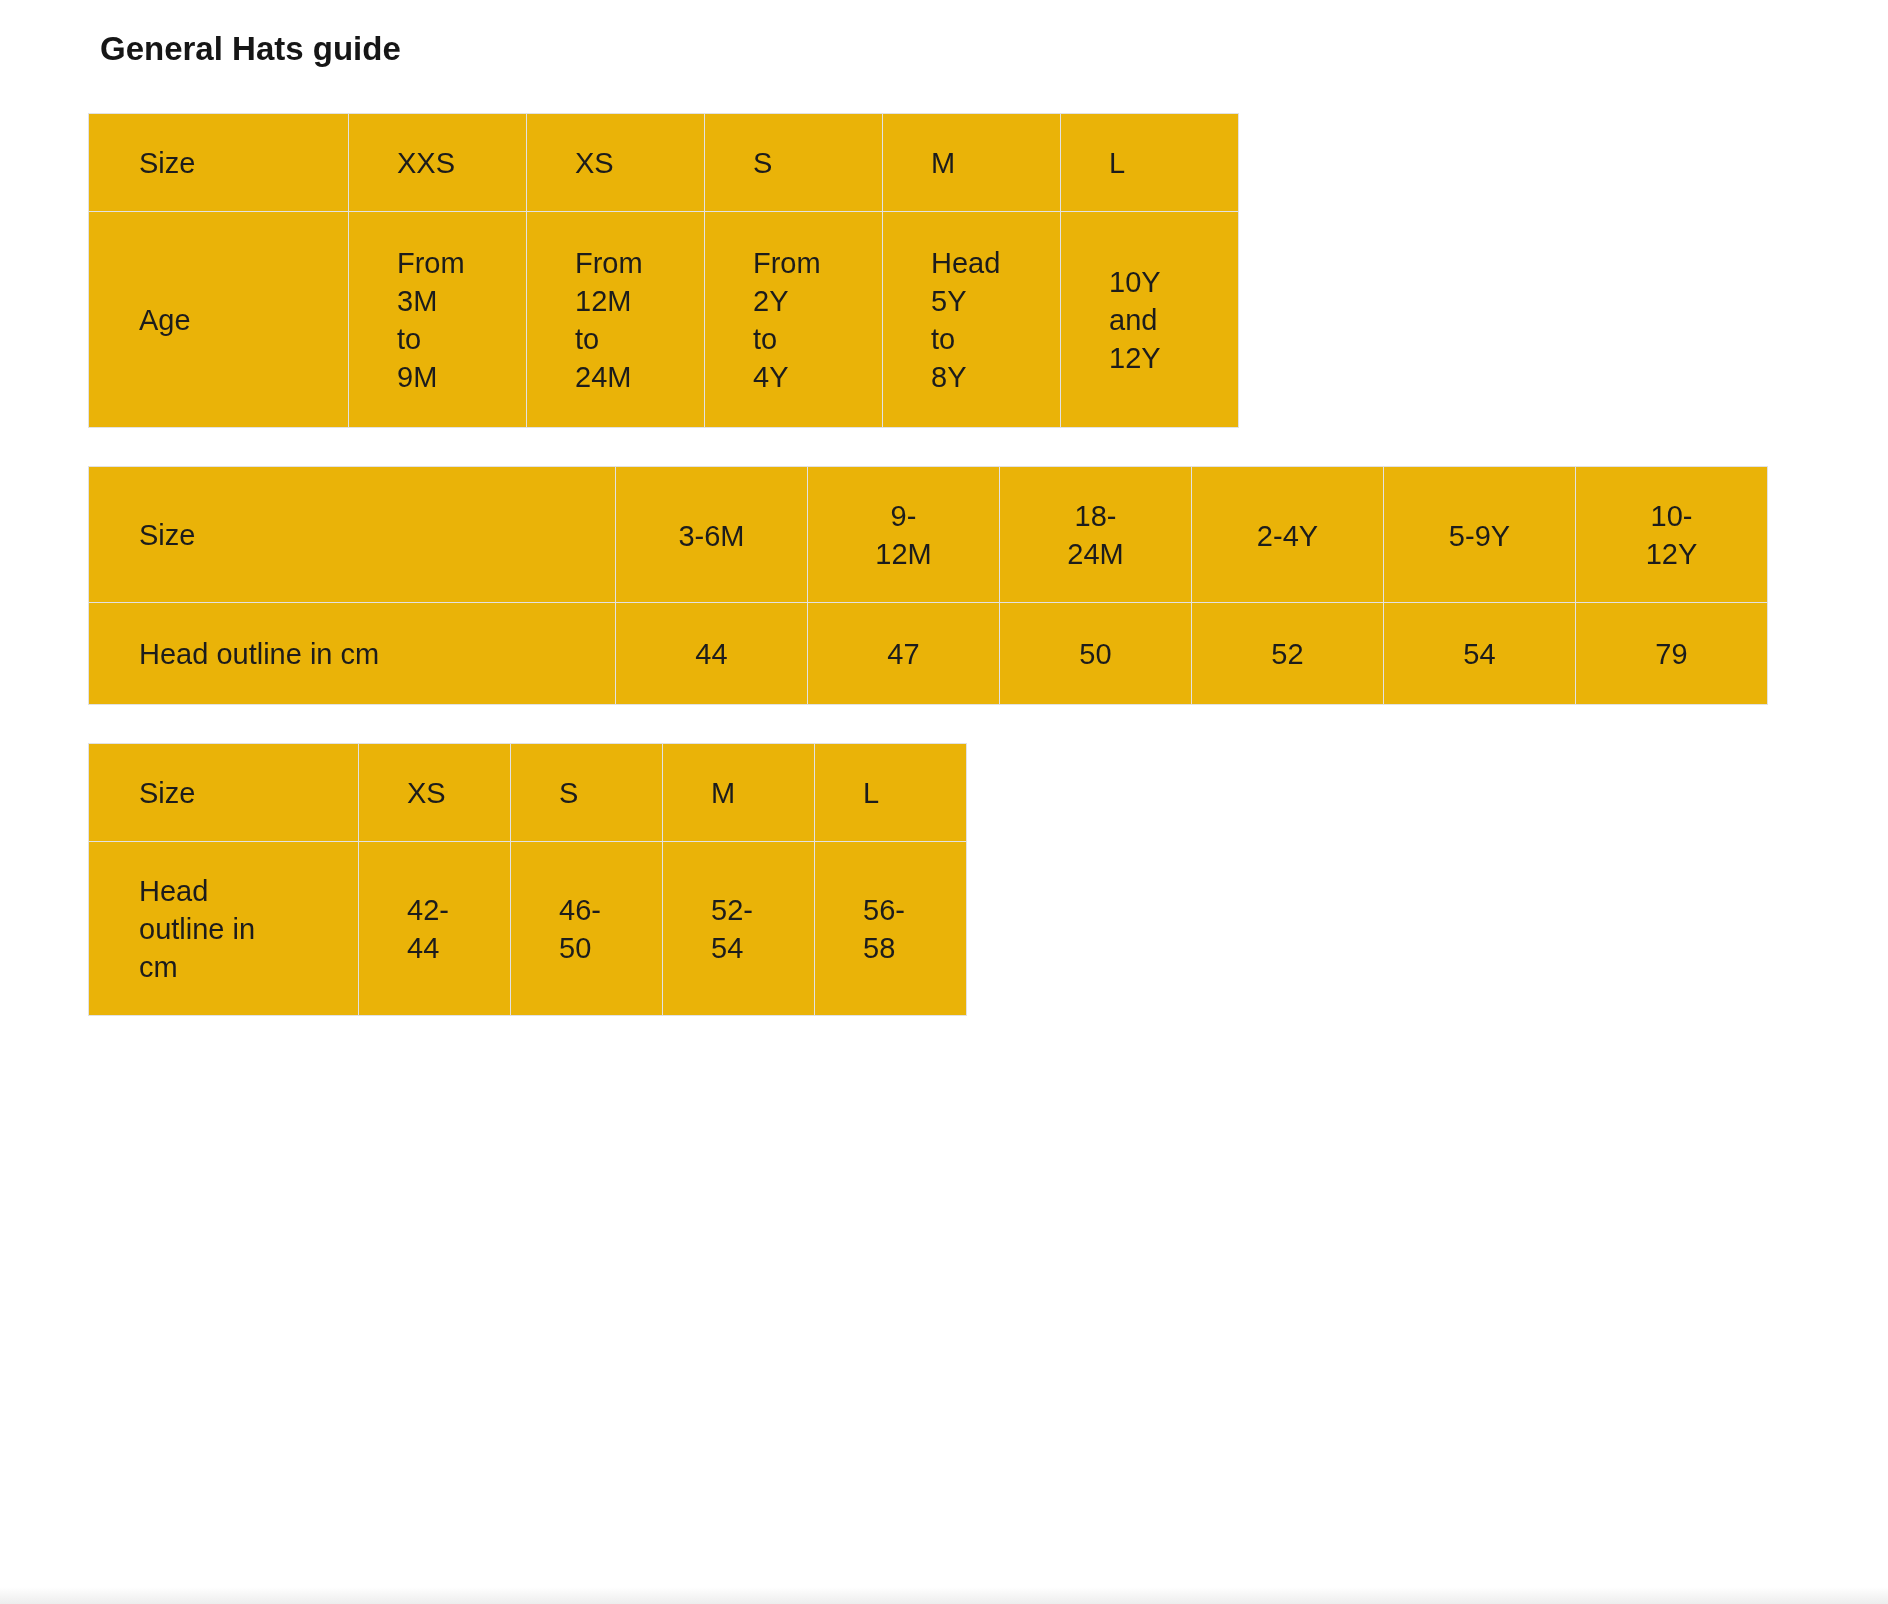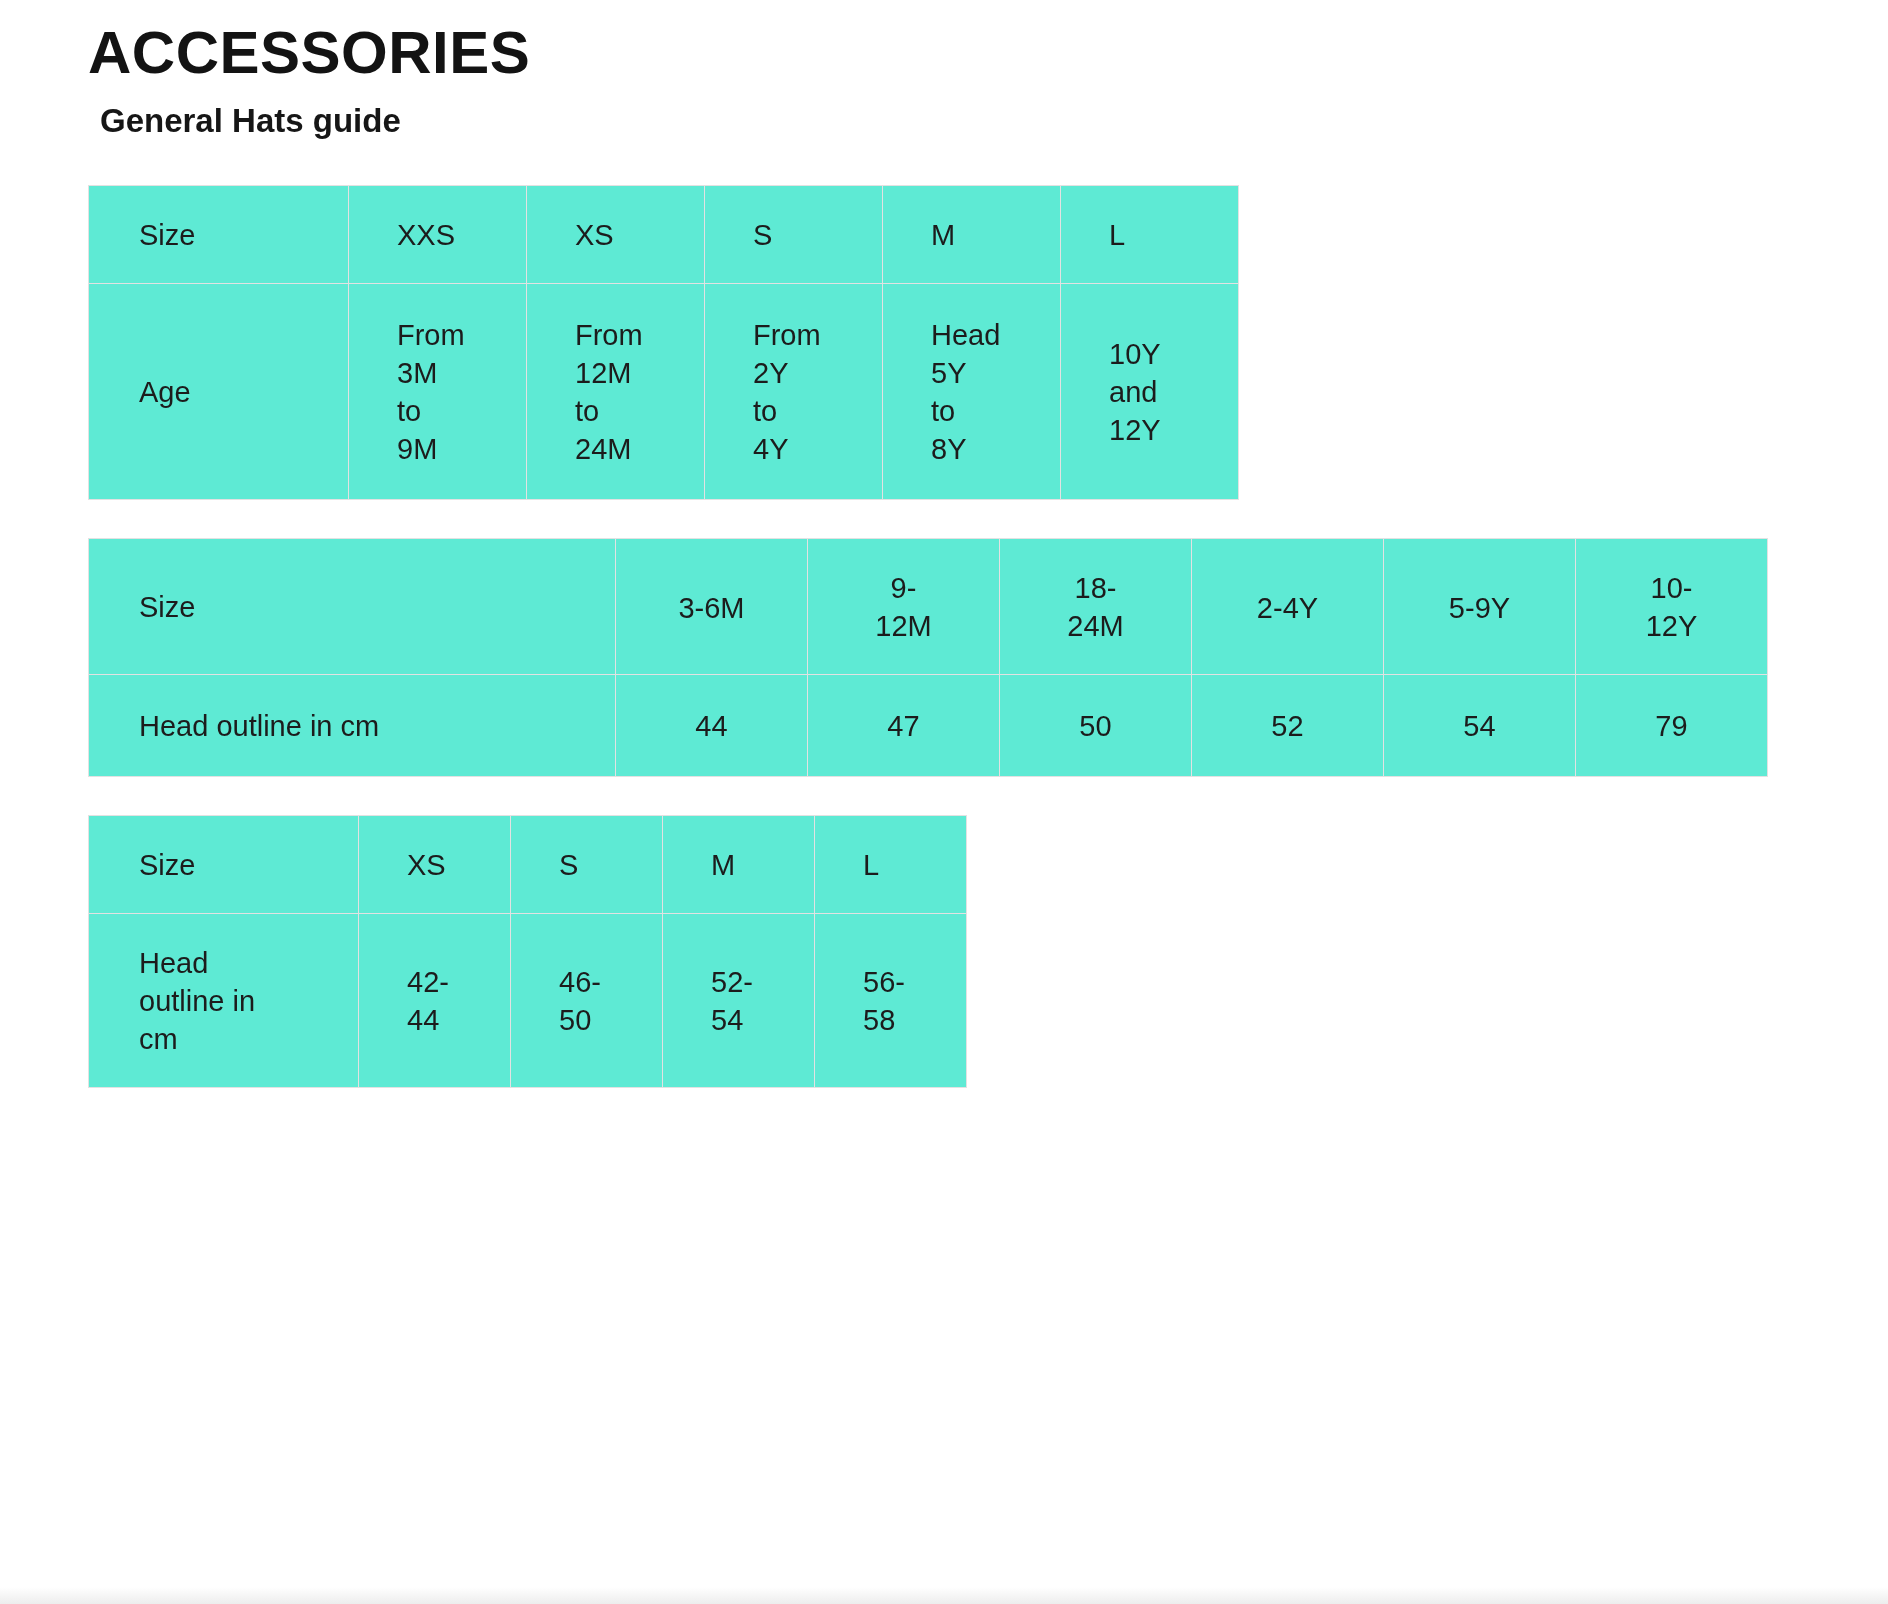--- a/index.html
+++ b/index.html
@@ -25,21 +25,21 @@
     font-weight: 700; color: #161616;
   }
   .mt-first { margin-top: 125px; }
   .mt-section { margin-top: 150px; }
   .mt-section-b { margin-top: 149px; }
 
   table.size-table {
     border-collapse: collapse;
     table-layout: fixed;
     margin-top: 38px;
-    background: #5eead4;
+    background: #eab308;
   }
   table.size-table.t1 { margin-top: 44px; }
   table.size-table td {
     border: 1.5px solid #e2e2e2;
     font-size: 29px; line-height: 38px;
     font-weight: 400;
     vertical-align: middle;
     text-align: left;
     padding: 0 0 0 48px;
     color: #1c1c1c;
@@ -66,21 +66,20 @@
     width: 1888px; height: 17px;
     background: linear-gradient(to bottom, rgba(225,225,225,0) 0%, rgba(222,222,222,0.55) 100%);
     pointer-events: none;
   }
 </style>
 </head>
 <body>
 
 <div class="content">
 
-  <h1 class="page-title">ACCESSORIES</h1>
 
   <h2 class="section-heading mt-first">General Hats guide</h2>
 
   <table class="size-table t1">
     <colgroup>
       <col style="width:260px">
         <col style="width:178px">
         <col style="width:178px">
       <col style="width:178px">
         <col style="width:178px">

